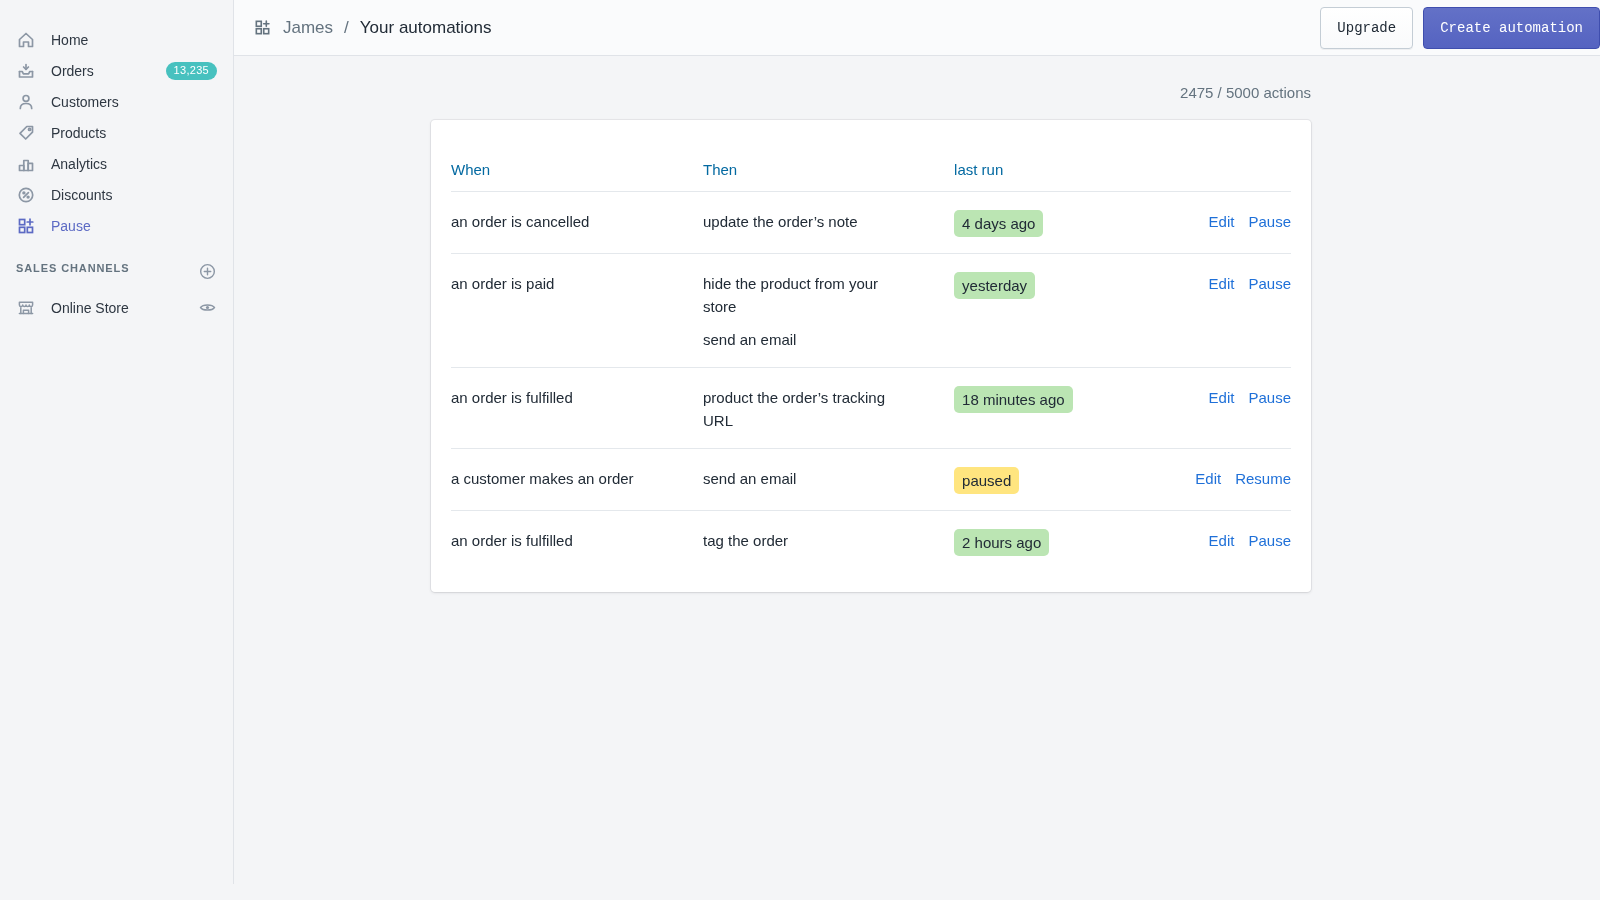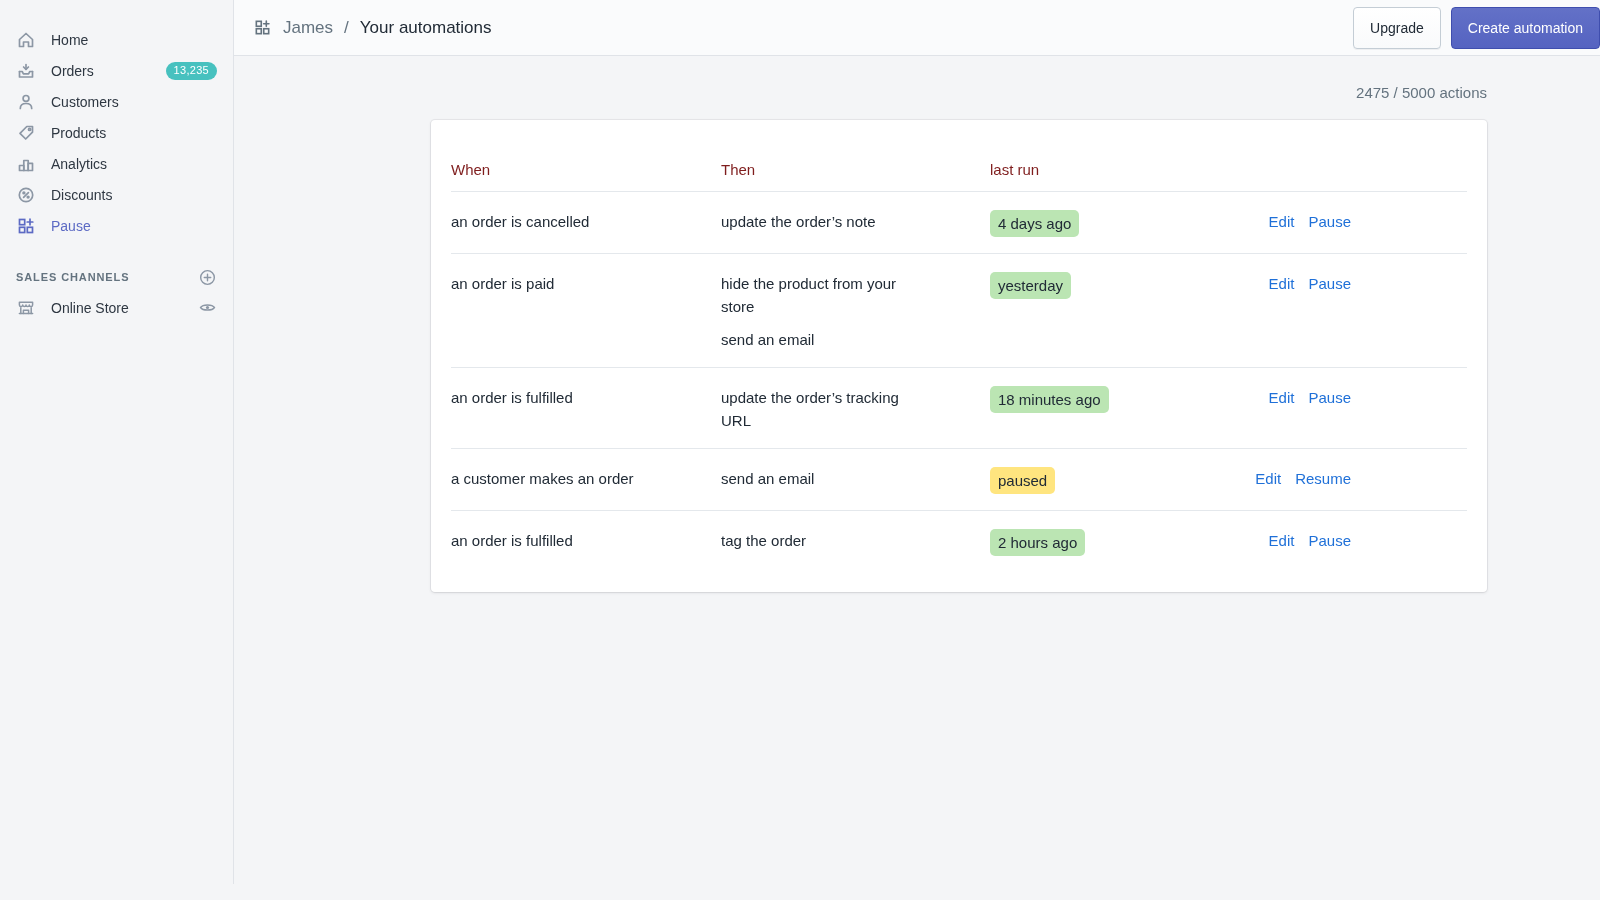--- a/index.html
+++ b/index.html
@@ -27,21 +27,21 @@
   .nav-item .nicon svg { width:20px; height:20px; }
   .nav-item.active { color:#5c6ac4; }
   .nav-item.active .nicon { color:#5c6ac4; }
   .count-badge {
     margin-left:auto; background:#47c1bf; color:#fff;
     font-size:11px; line-height:15px; padding:1px 8px 2px;
     border-radius:10px; letter-spacing:.3px;
   }
   .sales-header {
     margin-top:21px; height:30px; padding:0 16px;
-    display:flex; align-items:center; justify-content:space-between;
+    display:flex; justify-content:space-between;
   }
   .sales-title {
     font-size:11px; font-weight:700; color:#64737f; letter-spacing:.9px;
   }
   .side-action-icon { width:19px; height:19px; color:#8c97a5; cursor:pointer; display:flex; }
   .side-action-icon svg { width:19px; height:19px; }
 
   
   .topbar {
     position:absolute; left:234px; right:0; top:0; height:56px;
@@ -51,48 +51,48 @@
   .breadcrumb { display:flex; align-items:center; font-size:17px; color:#64737f; }
   .crumb-icon { width:19px; height:19px; color:#64737f; margin-right:11px; display:flex; }
   .crumb-icon svg { width:19px; height:19px; }
   .crumb-app { color:#64737f; cursor:pointer; }
   .crumb-sep { margin:0 11px; color:#64737f; }
   .crumb-current { color:#212b36; }
   .topbar-actions { margin-left:auto; display:flex; gap:10px; }
   .btn {
     height:42px; padding:0 16px; border-radius:4px;
     font-size:14px; display:flex; align-items:center; cursor:pointer;
-    font-family:Liberation Sans, sans-serif;
+    font-family:Liberation Mono, monospace;
   }
   .btn-default {
     background:linear-gradient(to bottom,#ffffff,#f9fafb);
     border:1px solid #c4cdd5; color:#212b36;
     box-shadow:0 1px 0 rgba(22,29,37,.05);
   }
   .btn-primary {
     background:linear-gradient(to bottom,#6371c7,#5563c1);
     border:1px solid #3f4eae; color:#fff;
   }
 
   
   .content { position:absolute; left:234px; top:56px; right:0; bottom:0; }
-  .page { width:1056px; margin-left:197px; }
+  .page { width:880px; margin-left:197px; }
   .actions-counter {
     padding-top:28px; text-align:right;
     color:#64737f; font-size:15px;
   }
   .card {
     margin-top:19px; background:#fff; border-radius:4px;
     box-shadow:0 0 0 1px rgba(63,63,68,.07), 0 1px 3px 0 rgba(63,63,68,.13);
     padding:0 20px 20px;
   }
   .trow { display:flex; border-bottom:1px solid #e4e8ec; }
   .trow.last { border-bottom:none; }
   .cell { font-size:15px; line-height:23px; }
-  .thead .cell { color:#7f1d1d; padding:38px 0 10px; }
+  .thead .cell { color:#0369a1; padding:38px 0 10px; }
   .brow .cell { padding:18px 0 16px; color:#212b36; }
   .col-when { width:270px; }
   .col-then { width:269px; }
   .col-last { width:223px; }
   .col-actions { width:138px; display:flex; justify-content:flex-end; gap:14px; align-items:flex-start; }
   .when-inner { max-width:235px; }
   .then-inner { max-width:212px; }
   .then-line + .then-line { margin-top:10px; }
   .badge {
     display:inline-block; padding:2px 8px; border-radius:5px;
@@ -271,21 +271,21 @@
           <span class="link">Pause</span>
         </div>
       </div>
 
       <div class="trow brow">
         <div class="cell col-when">
             <div class="when-inner">an order is fulfilled</div>
           </div>
         <div class="cell col-then">
             <div class="then-inner">
-              <div class="then-line">update the order’s tracking URL</div>
+              <div class="then-line">product the order’s tracking URL</div>
             </div>
           </div>
         <div class="cell col-last"><span class="badge badge--green">18 minutes ago</span></div>
         <div class="cell col-actions">
           <span class="link">Edit</span>
           <span class="link">Pause</span>
         </div>
       </div>
 
       <div class="trow brow">

